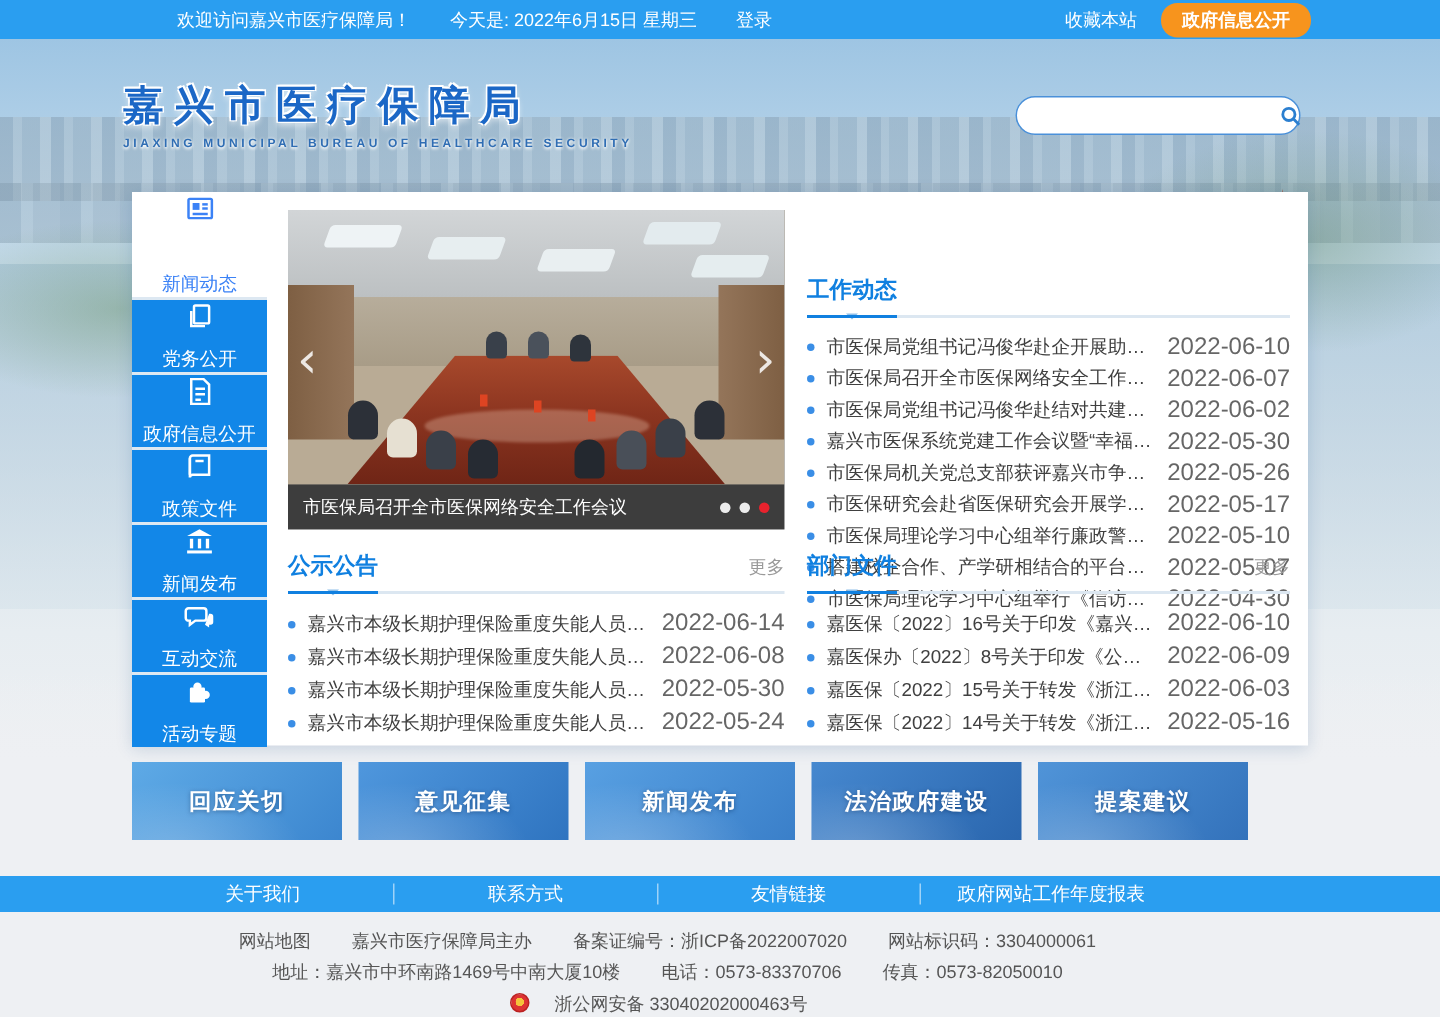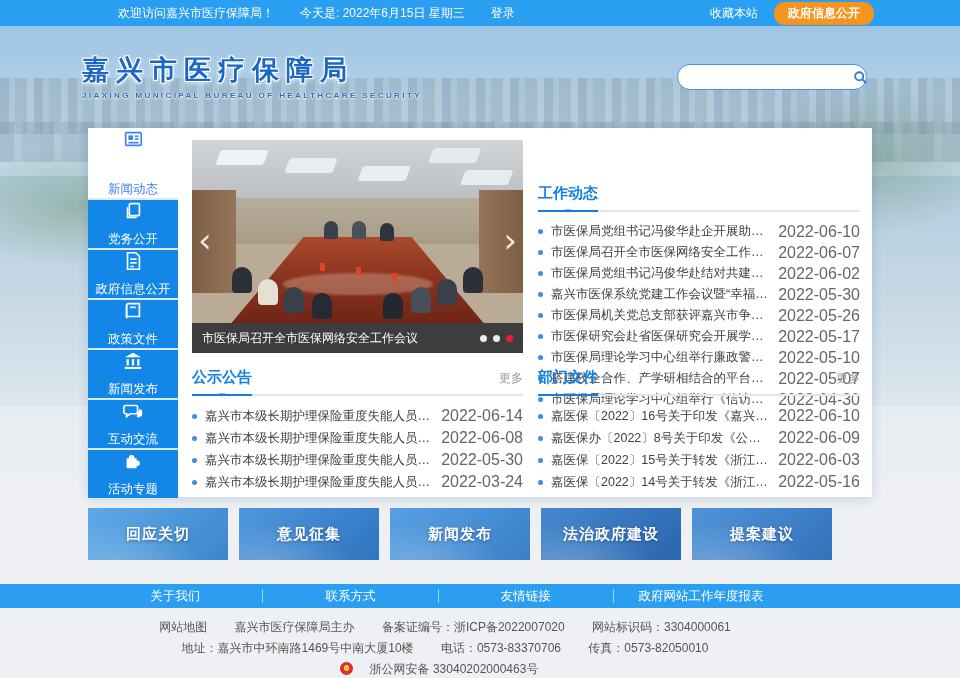--- a/index.html
+++ b/index.html
@@ -341,21 +341,21 @@
             <span class="d">2022-06-08</span>
           </li>
         <li>
             <span class="b"></span>
             <span class="t">嘉兴市本级长期护理保险重度失能人员名单公示（2...</span>
             <span class="d">2022-05-30</span>
           </li>
         <li>
             <span class="b"></span>
             <span class="t">嘉兴市本级长期护理保险重度失能人员名单公示（2...</span>
-            <span class="d">2022-03-24</span>
+            <span class="d">2022-05-24</span>
           </li>
       </ul>
     </div>
 
     <div class="section col-right" style="top:240px;">
       <div class="sec-head">
         <span class="sec-title">部门文件</span>
         <a class="sec-more">更多</a>
       </div>
       <ul class="news sp">

